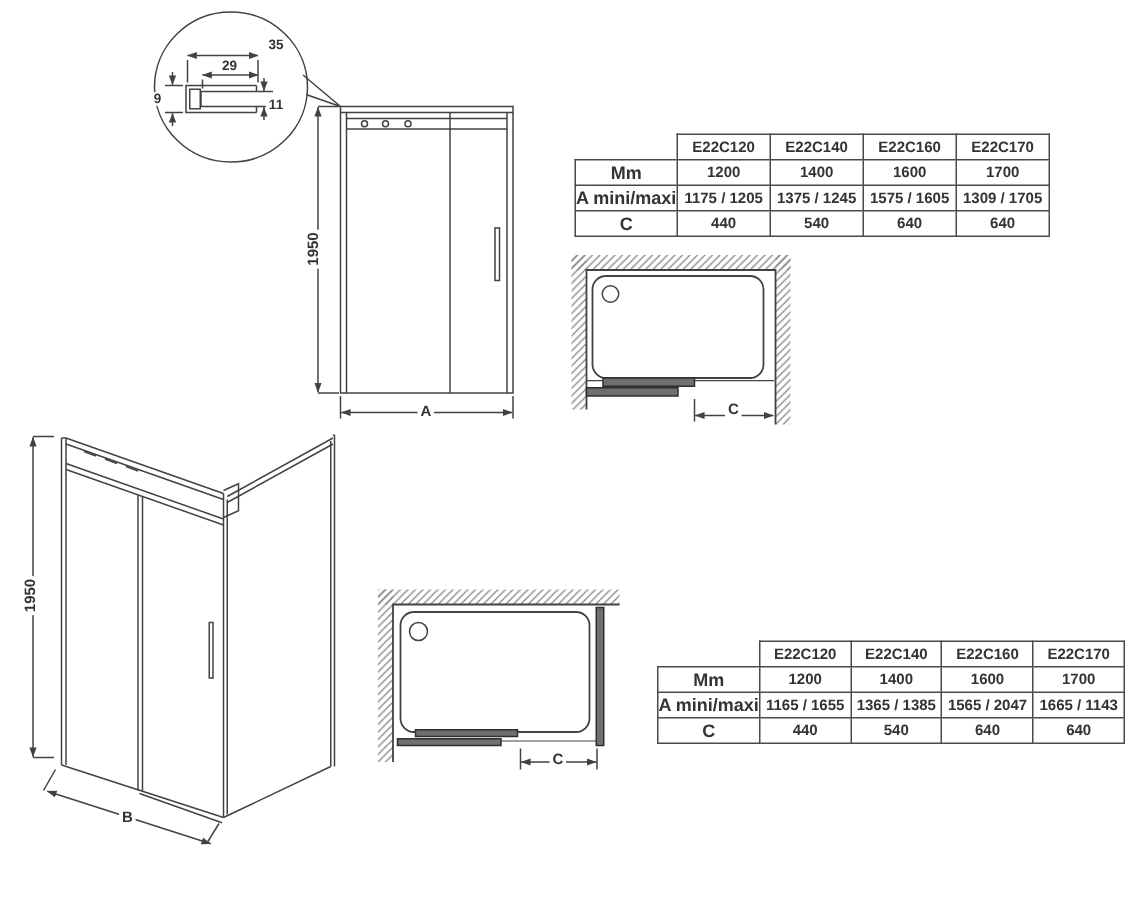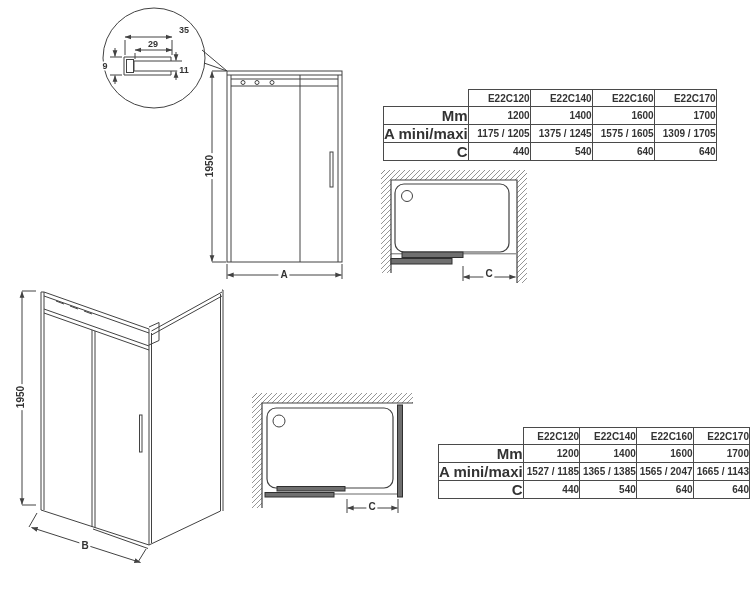--- a/index.html
+++ b/index.html
@@ -7,23 +7,23 @@
         font-family:"Liberation Sans",sans-serif;}
   #art{position:absolute;left:0;top:0;}
   .dim{position:absolute;font:bold 10px "Liberation Sans",sans-serif;color:#333;
        background:#fff;padding:0 2px;line-height:1;transform:translate(-50%,-50%);
        white-space:nowrap;}
   .dim.small{font-size:9px;}
   .dim.rot{transform:translate(-50%,-50%) rotate(-90deg);}
   table.spec{position:absolute;border-collapse:collapse;table-layout:fixed;
        font:bold 10px "Liberation Sans",sans-serif;color:#333;background:#fff;}
   table.spec th,table.spec td{border:1px solid #4a4a4a;height:16px;padding:0;
-       text-align:right;vertical-align:middle;font-weight:bold;white-space:nowrap;
+       text-align:center;vertical-align:middle;font-weight:bold;white-space:nowrap;
        overflow:hidden;}
-  table.spec .c0{width:54px;font-size:15px;}
+  table.spec .c0{width:54px;font-size:12px;}
   table.spec .cd{width:61px;}
   table.spec .blank{border:none;background:transparent;}
   #table-top{left:383px;top:89px;}
   #table-bottom{left:438px;top:427px;}
 </style>
 </head>
 <body>
 
 <div id="page">
 
@@ -221,21 +221,21 @@
   </tr>
   <tr>
     <th class="c0">Mm</th>
     <td class="cd">1200</td>
     <td class="cd">1400</td>
     <td class="cd">1600</td>
     <td class="cd">1700</td>
   </tr>
   <tr>
     <th class="c0">A mini/maxi</th>
-    <td class="cd">1527 / 1185</td>
+    <td class="cd">1165 / 1655</td>
     <td class="cd">1365 / 1385</td>
     <td class="cd">1565 / 2047</td>
     <td class="cd">1665 / 1143</td>
   </tr>
   <tr>
     <th class="c0">C</th>
     <td class="cd">440</td>
     <td class="cd">540</td>
     <td class="cd">640</td>
     <td class="cd">640</td>

